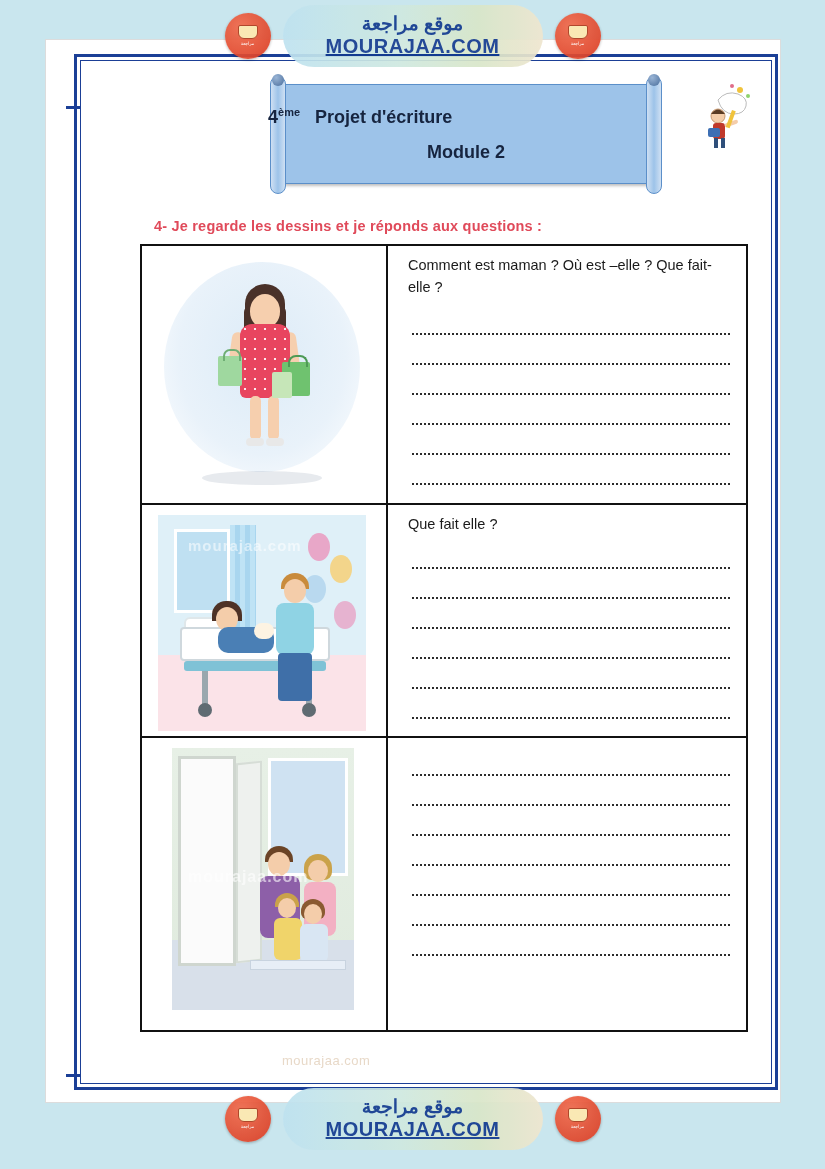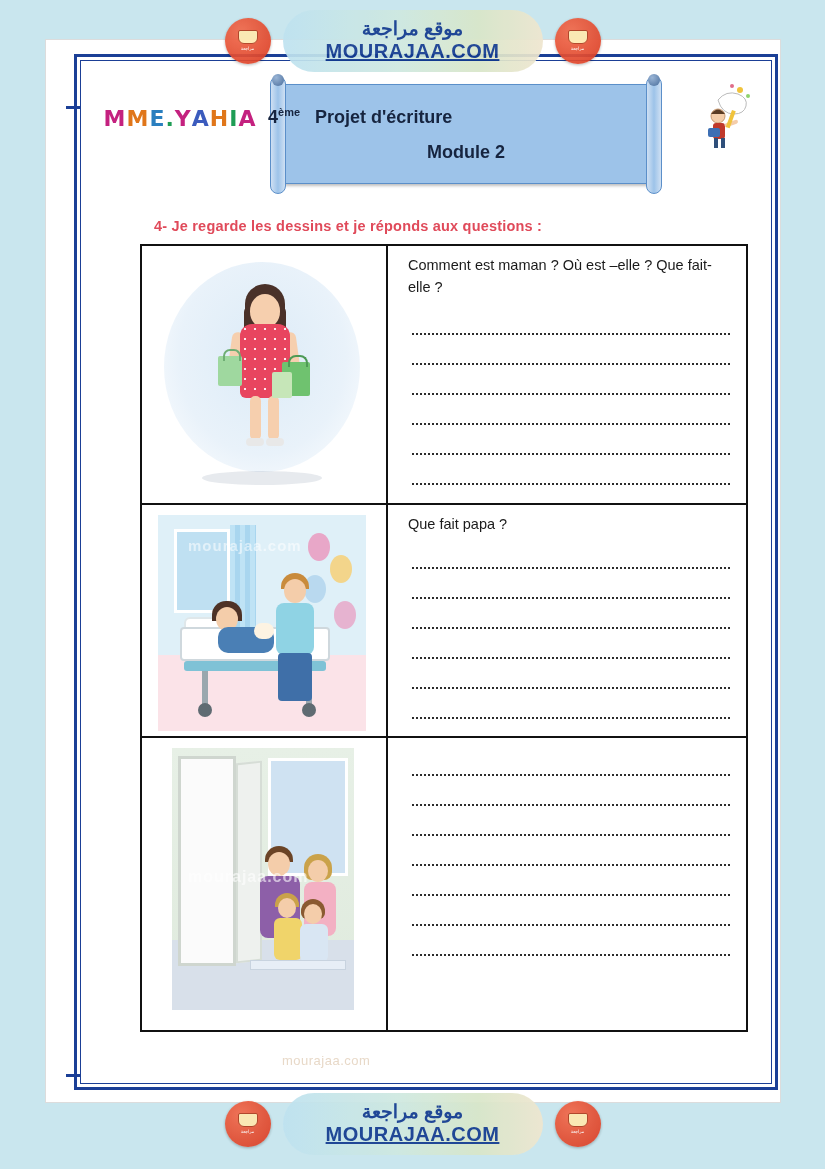--- a/index.html
+++ b/index.html
@@ -11,21 +11,21 @@
     position: relative;
     overflow: hidden;
   }
 
   
   .wm {
     position: absolute;
     left: 0; right: 0;
     height: 72px;
     display: flex;
-    align-items: flex-end;
+    align-items: center;
     justify-content: center;
     z-index: 40;
     pointer-events: none;
   }
   .wm-top { top: 0; }
   .wm-bottom { bottom: 14px; }
   .wm-pill {
     width: 260px; height: 62px;
     border-radius: 34px;
     background: linear-gradient(90deg,#bfe2f0 0%, #cfe9e0 45%, #d9e7c9 75%, #efe6cf 100%);
@@ -325,23 +325,20 @@
   <div class="frame-outer"></div>
   <div class="frame-inner"></div>
   <div class="edge-mark" style="left:20px; top:66px;"></div>
   <div class="edge-mark" style="left:20px; top:1034px;"></div>
 
   <div class="content">
 
     <div class="header">
 
       <div class="teacher-name">
-        <div>
-          <span style="color:#c4217f">M</span><span style="color:#e0761a">M</span><span style="color:#2a7fbf">E</span><span style="color:#1f9d55">.</span><span style="color:#c4217f">Y</span><span style="color:#3b5bbd">A</span><span style="color:#e0761a">H</span><span style="color:#1f9d55">I</span><span style="color:#c4217f">A</span>
-        </div>
       </div>
 
       <div class="banner">
         <div class="banner-body"></div>
         <div class="banner-roll l"></div>
         <div class="banner-roll r"></div>
         <div class="banner-pin l"></div>
         <div class="banner-pin r"></div>
         <div class="banner-line1">
           <span>4</span><sup>ème</sup>
@@ -432,21 +429,21 @@
               <div class="h-baby"></div>
               <div class="h-dad-hair"></div>
               <div class="h-dad-head"></div>
               <div class="h-dad-body"></div>
               <div class="h-dad-legs"></div>
               <div class="im2-wm">mourajaa.com</div>
             </div>
           </div>
         </div>
         <div class="cell-q">
-          <div class="qtext" style="margin-bottom:4px">Que fait papa ?</div>
+          <div class="qtext" style="margin-bottom:4px">Que fait elle ?</div>
           <div class="dots"></div>
           <div class="dots"></div>
           <div class="dots"></div>
           <div class="dots"></div>
           <div class="dots"></div>
           <div class="dots"></div>
         </div>
       </div>
 
       <div class="row" style="min-height:292px">

